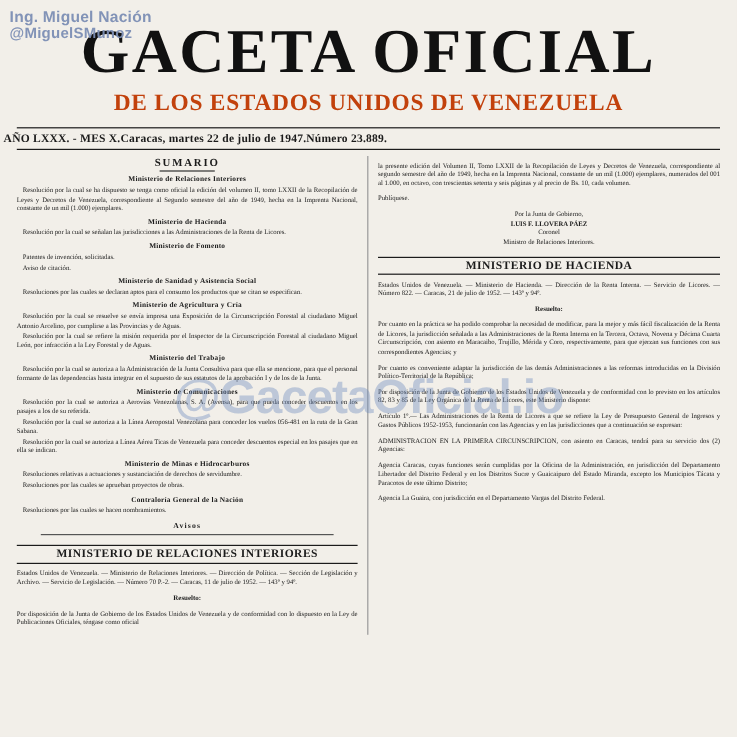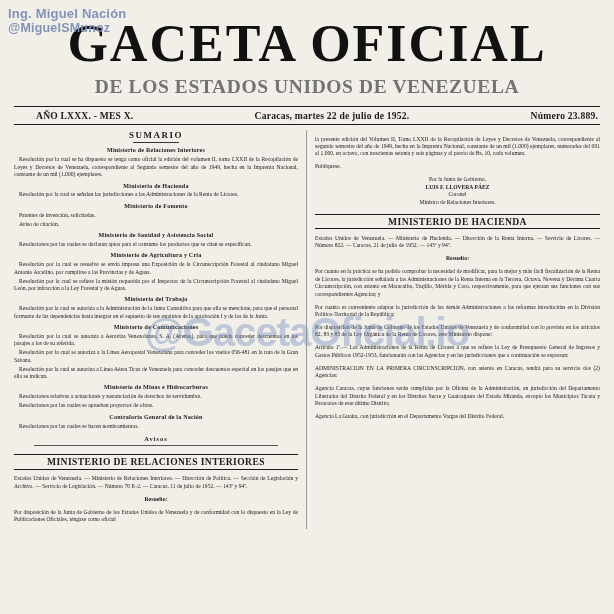--- a/index.html
+++ b/index.html
@@ -48,35 +48,33 @@
     letter-spacing:2px;
     line-height:56px;
     color:#111;
   }
   .subtitle{
     font-family:"Liberation Serif", serif;
     font-weight:bold;
     font-size:19.5px;
     letter-spacing:.6px;
     margin-top:4px;
-    color:#737373;
+    color:#c2410c;
   }
   .rule{
     border-top:1.6px solid #1b1b1b;
     margin:8px 14px 0 14px;
   }
   .issueline{
     display:flex;
-    justify-content:space-between;
     align-items:baseline;
     font-size:9.6px;
     font-weight:bold;
-    padding:3px 16px 3px 16px;
+    padding:3px 16px 3px 3px;
     letter-spacing:.2px;
-    margin-left:20px;
   }
   .issueline .mid{font-weight:bold;}
   .rule2{
     border-top:1.6px solid #1b1b1b;
     margin:0 14px 0 14px;
   }
   
   .cols{
     display:flex;
     margin:5px 14px 0 14px;
@@ -141,21 +139,21 @@
   </div>
   <div class="wm-big">@GacetaOficial.io</div>
 
   <div class="masthead">
     <div class="gaceta">GACETA OFICIAL</div>
     <div class="subtitle">DE LOS ESTADOS UNIDOS DE VENEZUELA</div>
   </div>
   <div class="rule"></div>
   <div class="issueline">
     <span>AÑO LXXX. - MES X.</span>
-    <span class="mid">Caracas, martes 22 de julio de 1952.</span>
+    <span class="mid">Caracas, martes 22 de julio de 1947.</span>
     <span>Número 23.889.</span>
   </div>
   <div class="rule2"></div>
 
   <div class="cols">
 
     <div class="col left">
       <div class="sumario">SUMARIO</div>
       <div class="sumario-rule"></div>
 

